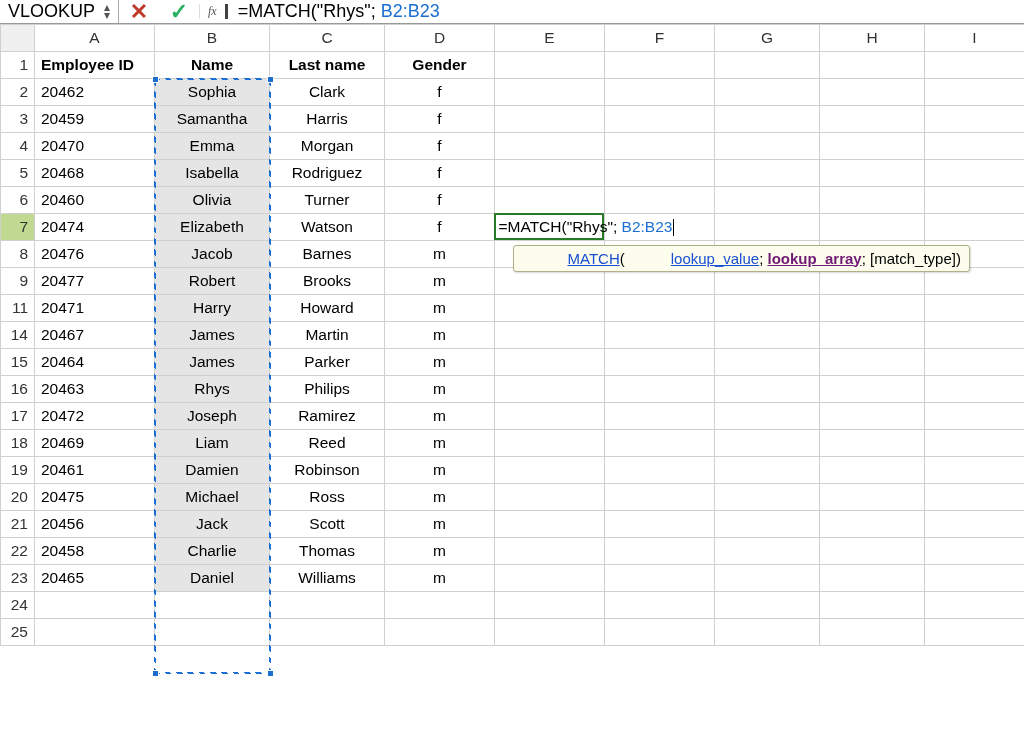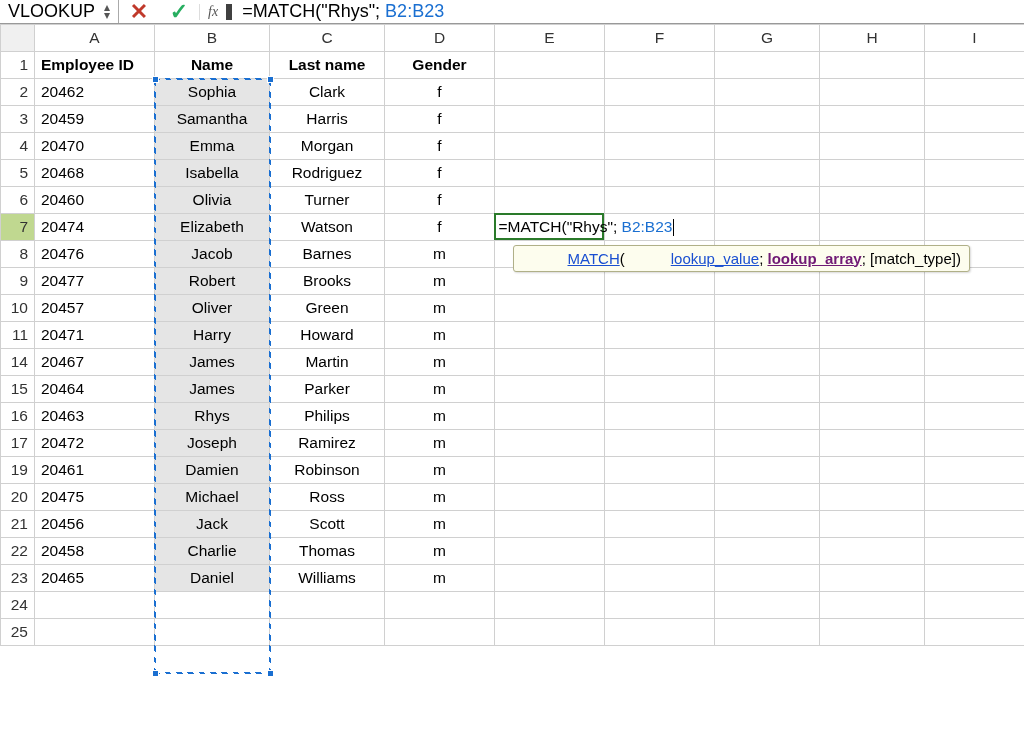--- a/index.html
+++ b/index.html
@@ -48,25 +48,25 @@
     text-align: center;
     font-size: 20px;
     font-weight: bold;
     color: #777;
   }
   .fb-btn.cancel { color:#c0392b; font-size:22px; }
   .fb-btn.accept { color:#27ae60; font-size:22px; }
   .fx-label {
     font-style: italic;
     font-family: "Times New Roman", serif;
-    font-size: 14px;
+    font-size: 12px;
     color:#555;
     padding:0 8px;
     border-left:1px solid #ddd;
-    border-right:6px solid #404040;
+    border-right:3px solid #404040;
     text-align:center;
   }
   .formula-input {
     flex:1;
     padding:0 10px;
     font-size:18px;
   }
   .formula-input .ref { color:#1a6fd1; }
 
   
@@ -315,32 +315,20 @@
           <td class="name-col">Robert</td>
           <td class="center">Brooks</td>
           <td class="center">m</td>
           <td></td>
           <td></td>
           <td></td>
           <td></td>
           <td></td>
         </tr>
         <tr>
-          <th class="rowhdr">10</th>
-          <td class="left">20457</td>
-          <td class="name-col">Oliver</td>
-          <td class="center">Green</td>
-          <td class="center">m</td>
-          <td></td>
-          <td></td>
-          <td></td>
-          <td></td>
-          <td></td>
-        </tr>
-        <tr>
           <th class="rowhdr">11</th>
           <td class="left">20471</td>
           <td class="name-col">Harry</td>
           <td class="center">Howard</td>
           <td class="center">m</td>
           <td></td>
           <td></td>
           <td></td>
           <td></td>
           <td></td>
@@ -379,20 +367,32 @@
           <td></td>
           <td></td>
           <td></td>
           <td></td>
         </tr>
         <tr>
           <th class="rowhdr">17</th>
           <td class="left">20472</td>
           <td class="name-col">Joseph</td>
           <td class="center">Ramirez</td>
+          <td class="center">m</td>
+          <td></td>
+          <td></td>
+          <td></td>
+          <td></td>
+          <td></td>
+        </tr>
+        <tr>
+          <th class="rowhdr">18</th>
+          <td class="left">20469</td>
+          <td class="name-col">Liam</td>
+          <td class="center">Reed</td>
           <td class="center">m</td>
           <td></td>
           <td></td>
           <td></td>
           <td></td>
           <td></td>
         </tr>
         <tr>
           <th class="rowhdr">19</th>
           <td class="left">20461</td>

